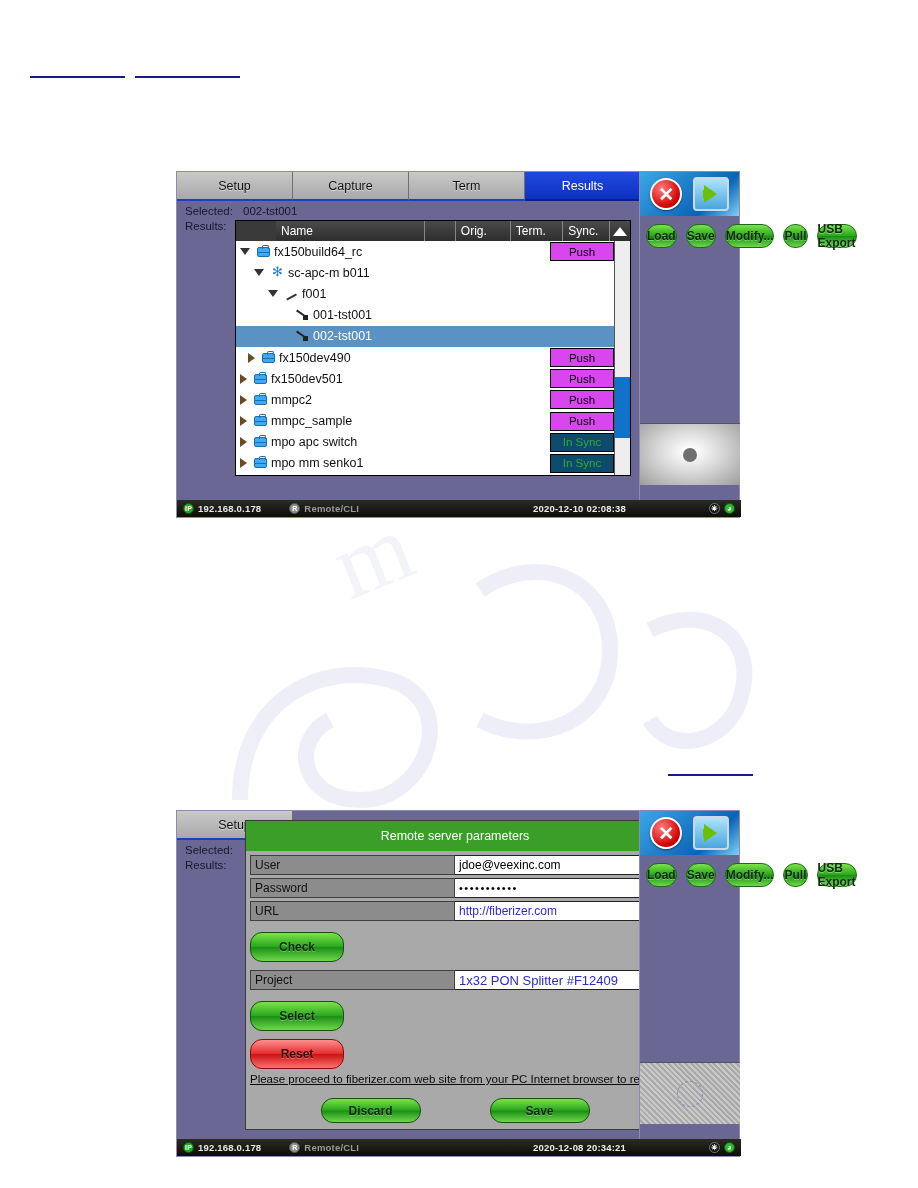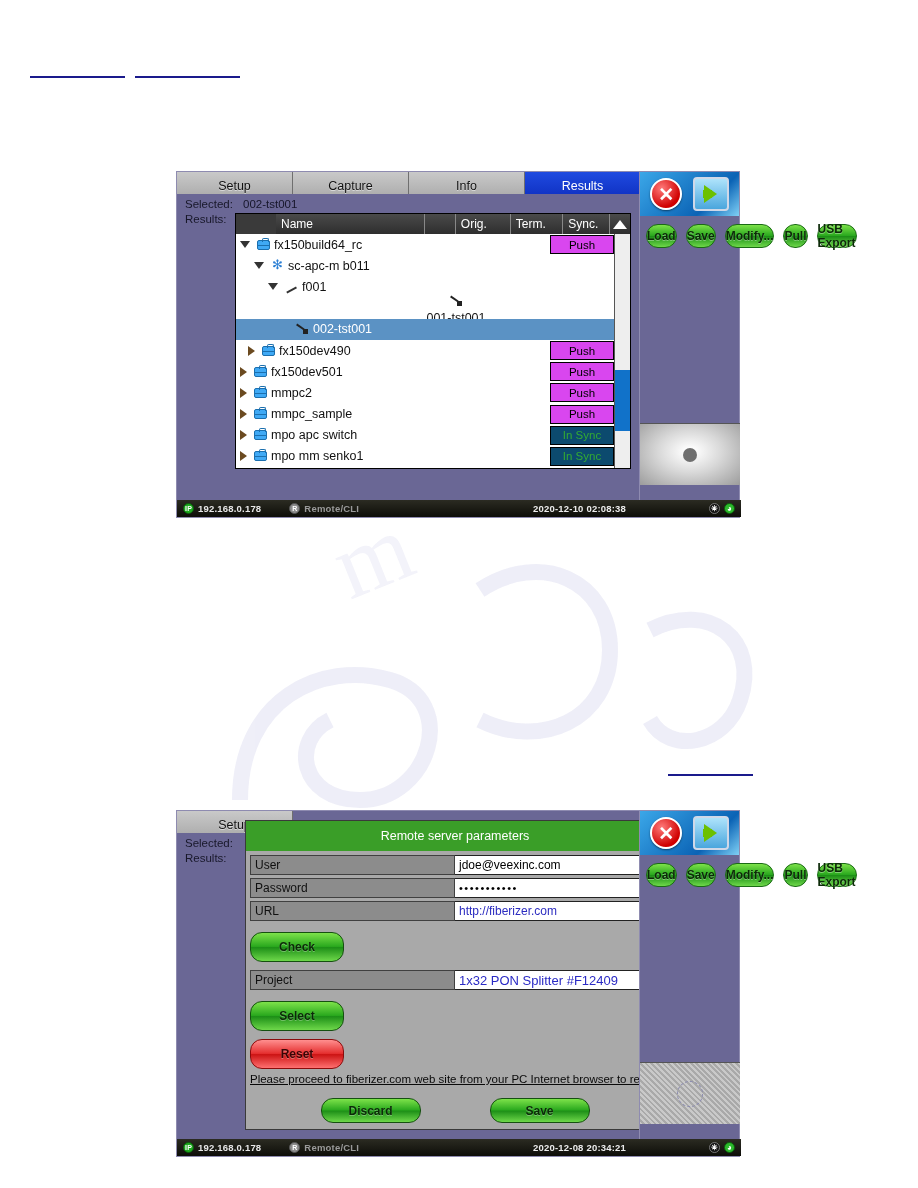--- a/index.html
+++ b/index.html
@@ -63,21 +63,21 @@
     text-shadow: 0 1px 0 rgba(255,255,255,.5);
   }
   .tab.active {
     background: linear-gradient(#1f4ae0, #0e2fc0);
     color:#fff; text-shadow:none;
     border-bottom: 2px solid #0a1f8a;
   }
 
   
   .body-area {
-    position:absolute; left:0; top:22px;
+    position:absolute; left:0; top:29px;
     width:464px; height: 295px;
     background:#6a6795;
   }
   .selrow {
     display:flex; padding: 4px 0 0 8px;
     font-size: 11.5px; color:#1d1d2e;
   }
   .selrow .lbl { width: 58px; font-weight: normal; color:#18182a; }
   .selrow .val { color:#16162a; }
   .resrow { display:flex; padding-top: 3px; }
@@ -327,21 +327,21 @@
     </ul>
   </div>
 
   <span class="midlink"></span>
 
   <div class="device one">
 
     <div class="tabbar">
       <div class="tab">Setup</div>
       <div class="tab">Capture</div>
-      <div class="tab">Info</div>
+      <div class="tab">Term</div>
       <div class="tab active">Results</div>
     </div>
 
     <div class="body-area">
       <div class="selrow">
         <span class="lbl">Selected:</span>
         <span class="val">002-tst001</span>
       </div>
       <div class="resrow">
         <span class="lbl">Results:</span>
@@ -375,21 +375,21 @@
                 </div>
               </div>
               <div class="trow">
                 <div class="tname" style="padding-left: 32px;">
                   <span class="tri open"></span>
                   <span class="ic ic-fiber"></span>
                   <span>f001</span>
                 </div>
               </div>
               <div class="trow">
-                <div class="tname" style="padding-left: 46px; flex-direction: column;">
+                <div class="tname" style="padding-left: 46px;">
                   <span style="width: 10px; flex: 0 0 auto;"></span>
                   <span class="ic ic-conn"></span>
                   <span>001-tst001</span>
                 </div>
               </div>
               <div class="trow selected">
                 <div class="tname" style="padding-left: 46px;">
                   <span style="width: 10px; flex: 0 0 auto;"></span>
                   <span class="ic ic-conn"></span>
                   <span>002-tst001</span>

